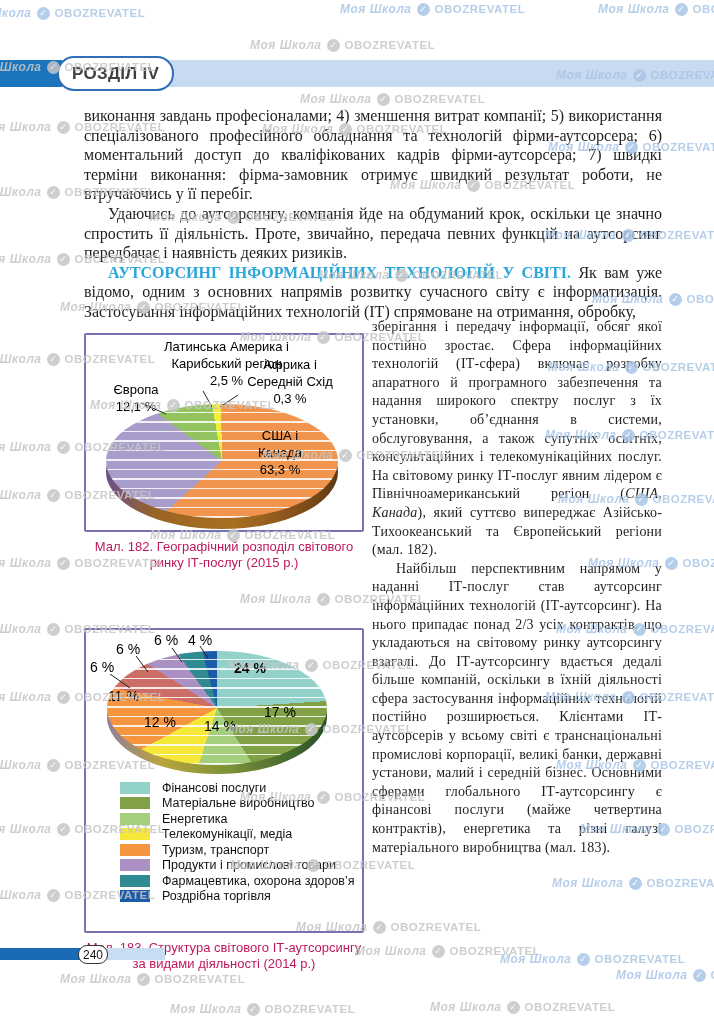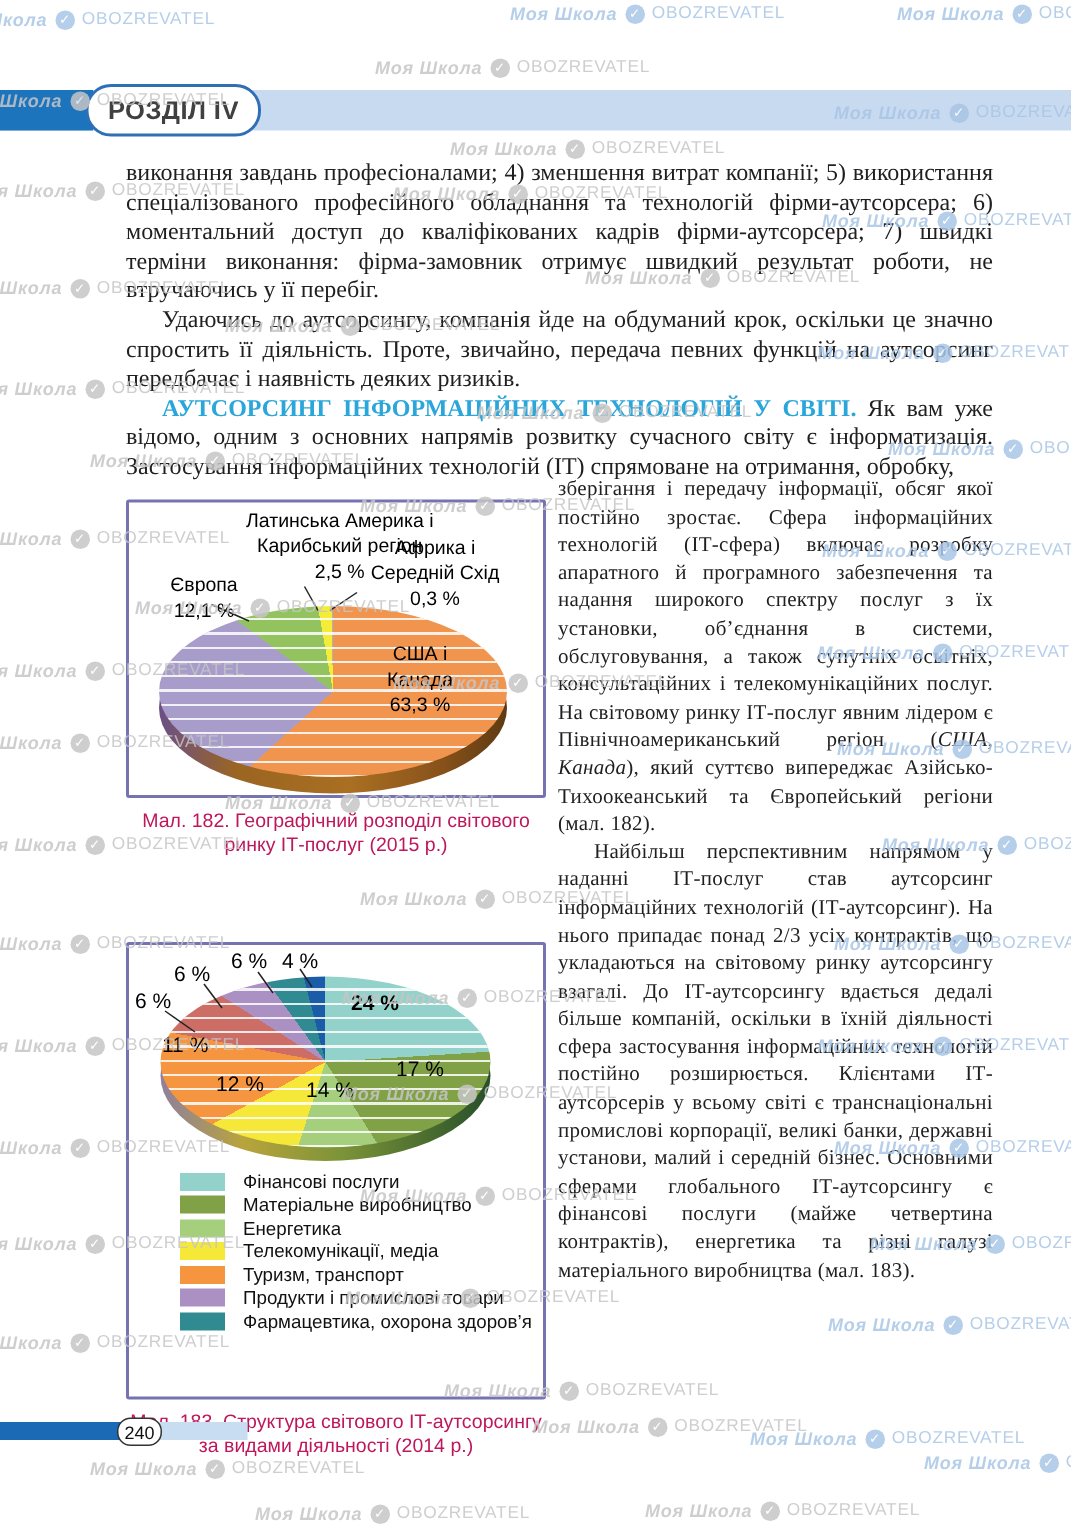--- a/index.html
+++ b/index.html
@@ -53,21 +53,21 @@
   .pageno{
     position:absolute;left:78px;top:945px;width:28px;height:17px;border:1.5px solid #333;border-radius:9px;
     background:#fff;display:flex;align-items:center;justify-content:center;
     font-family:"Liberation Sans",sans-serif;font-size:12px;color:#111;
   }
   
   .wm-layer{position:absolute;left:0;top:0;width:714px;height:1024px;pointer-events:none;z-index:40;}
   .wm{position:absolute;display:flex;align-items:center;gap:5px;font-family:"Liberation Sans",sans-serif;
       font-size:12px;white-space:nowrap;opacity:.85;}
   .wm .school{font-style:italic;font-weight:bold;letter-spacing:.5px;}
-  .wm .brand{font-weight:normal;letter-spacing:.5px;font-size:11.5px;}
+  .wm .brand{font-weight:bold;letter-spacing:.5px;font-size:11.5px;}
   .wm .wm-icon{width:13px;height:13px;border-radius:50%;color:#fff;font-size:9px;line-height:13px;
       text-align:center;flex:none;font-style:normal;}
   .wm.gray{color:#c6c6c6;}
   .wm.gray .wm-icon{background:#c6c6c6;}
   .wm.blue{color:#a9c6e6;}
   .wm.blue .wm-icon{background:#a9c6e6;}
 </style>
 </head>
 <body>
 
@@ -152,20 +152,24 @@
             <span class="lbl">Туризм, транспорт</span>
           </li>
           <li>
             <span class="sw" style="background: rgb(171, 144, 195);"></span>
             <span class="lbl">Продукти і промислові товари</span>
           </li>
           <li>
             <span class="sw" style="background: rgb(47, 139, 145);"></span>
             <span class="lbl">Фармацевтика, охорона здоров’я</span>
           </li>
+          <li>
+            <span class="sw" style="background: rgb(26, 92, 168);"></span>
+            <span class="lbl">Роздрібна торгівля</span>
+          </li>
         </ul>
     </div>
     <div class="caption">Мал. 183. Структура світового ІТ-аутсорсингу за видами діяльності (2014 р.)</div>
   </div>
 
   <div class="rightcol">
     <p class="body-p"><span>зберігання і передачу інформації, обсяг якої постійно зростає. Сфера інформаційних технологій (ІТ-сфера) включає розробку апаратного й програмного забезпечення та надання широкого спектру послуг з їх установки, об’єднання в системи, обслуговування, а також супутніх освітніх, консультаційних і телекомунікаційних послуг. На світовому ринку ІТ-послуг явним лідером є Північноамериканський регіон (</span><i>США, Канада</i><span>), який суттєво випереджає Азійсько-Тихоокеанський та Європейський регіони (мал. 182).</span></p>
     <p class="body-p indent">Найбільш перспективним напрямом у наданні ІТ-послуг став аутсорсинг інформаційних технологій (ІТ-аутсорсинг). На нього припадає понад 2/3 усіх контрактів, що укладаються на світовому ринку аутсорсингу взагалі. До ІТ-аутсорсингу вдається дедалі більше компаній, оскільки в їхній діяльності сфера застосування інформаційних технологій постійно розширюється. Клієнтами ІТ-аутсорсерів у всьому світі є транснаціональні промислові корпорації, великі банки, державні установи, малий і середній бізнес. Основними сферами глобального ІТ-аутсорсингу є фінансові послуги (майже четвертина контрактів), енергетика та різні галузі матеріального виробництва (мал. 183).</p>
   </div>
 

